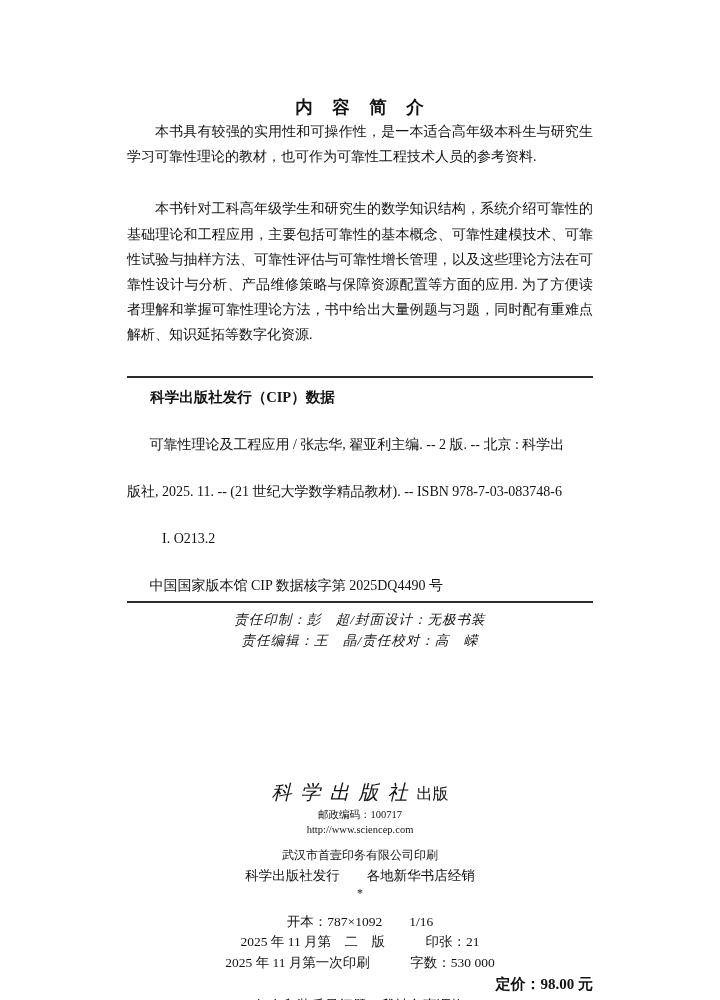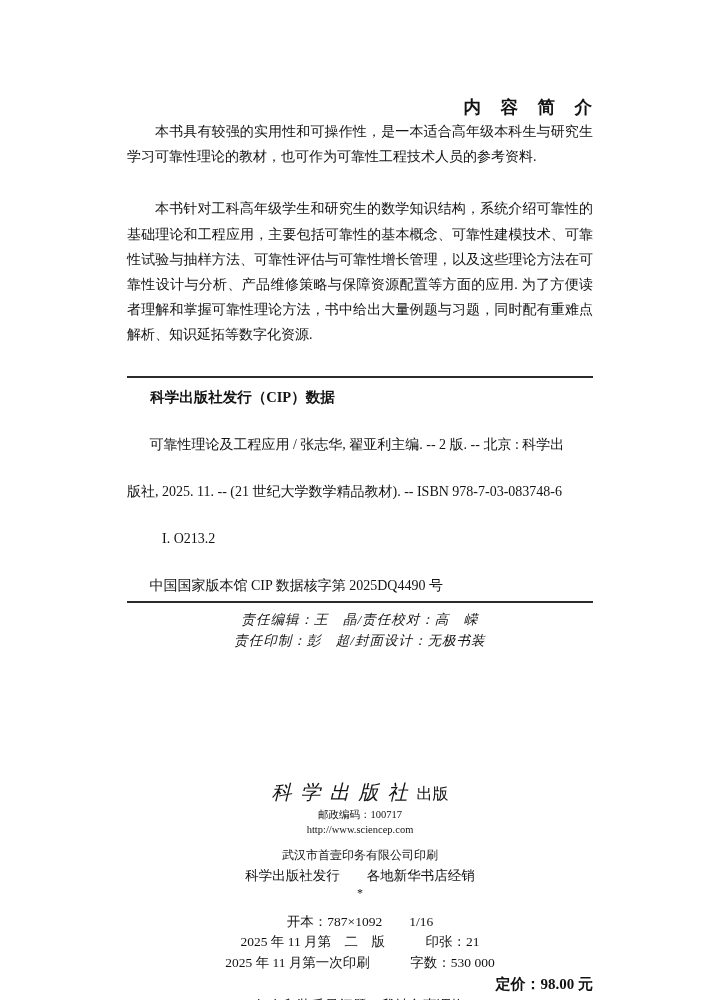--- a/index.html
+++ b/index.html
@@ -17,21 +17,21 @@
   }
   .content {
     width: 466px;
     margin-left: 127px;
     padding-top: 95px;
   }
   .intro-title {
     margin: 0;
     font-size: 17.5px;
     font-weight: bold;
-    text-align: right;
+    text-align: center;
     line-height: 24px;
     letter-spacing: 1px;
   }
   .body-para {
     margin: 0;
     font-size: 14px;
     line-height: 25.2px;
     text-align: justify;
     text-indent: 2em;
   }
@@ -96,22 +96,22 @@
     <div class="cip-heading">科学出版社发行（CIP）数据</div>
     <div class="cip-line indent-1">可靠性理论及工程应用 / 张志华, 翟亚利主编. -- 2 版. -- 北京 : 科学出</div>
     <div class="cip-line">版社, 2025. 11. -- (21 世纪大学数学精品教材). -- ISBN 978-7-03-083748-6</div>
     <div class="cip-line indent-2">I. O213.2</div>
     <div class="cip-line indent-1">中国国家版本馆 CIP 数据核字第 2025DQ4490 号</div>
   </div>
 
   <div class="rule"></div>
 
   <div class="credits">
+    <div class="credit-line">责任印制：彭　超/封面设计：无极书装</div>
     <div class="credit-line">责任编辑：王　晶/责任校对：高　嵘</div>
-    <div class="credit-line">责任印制：彭　超/封面设计：无极书装</div>
   </div>
 
   <div class="publisher">
     <div class="pub-logo-line">
       <span class="pub-logo">科学出版社</span><span class="pub-logo-suffix">出版</span>
     </div>
     <div class="pub-small">邮政编码：100717</div>
     <div class="pub-small">http://www.sciencep.com</div>
     <div class="pub-printer">武汉市首壹印务有限公司印刷</div>
     <div class="pub-dist">科学出版社发行　　各地新华书店经销</div>

